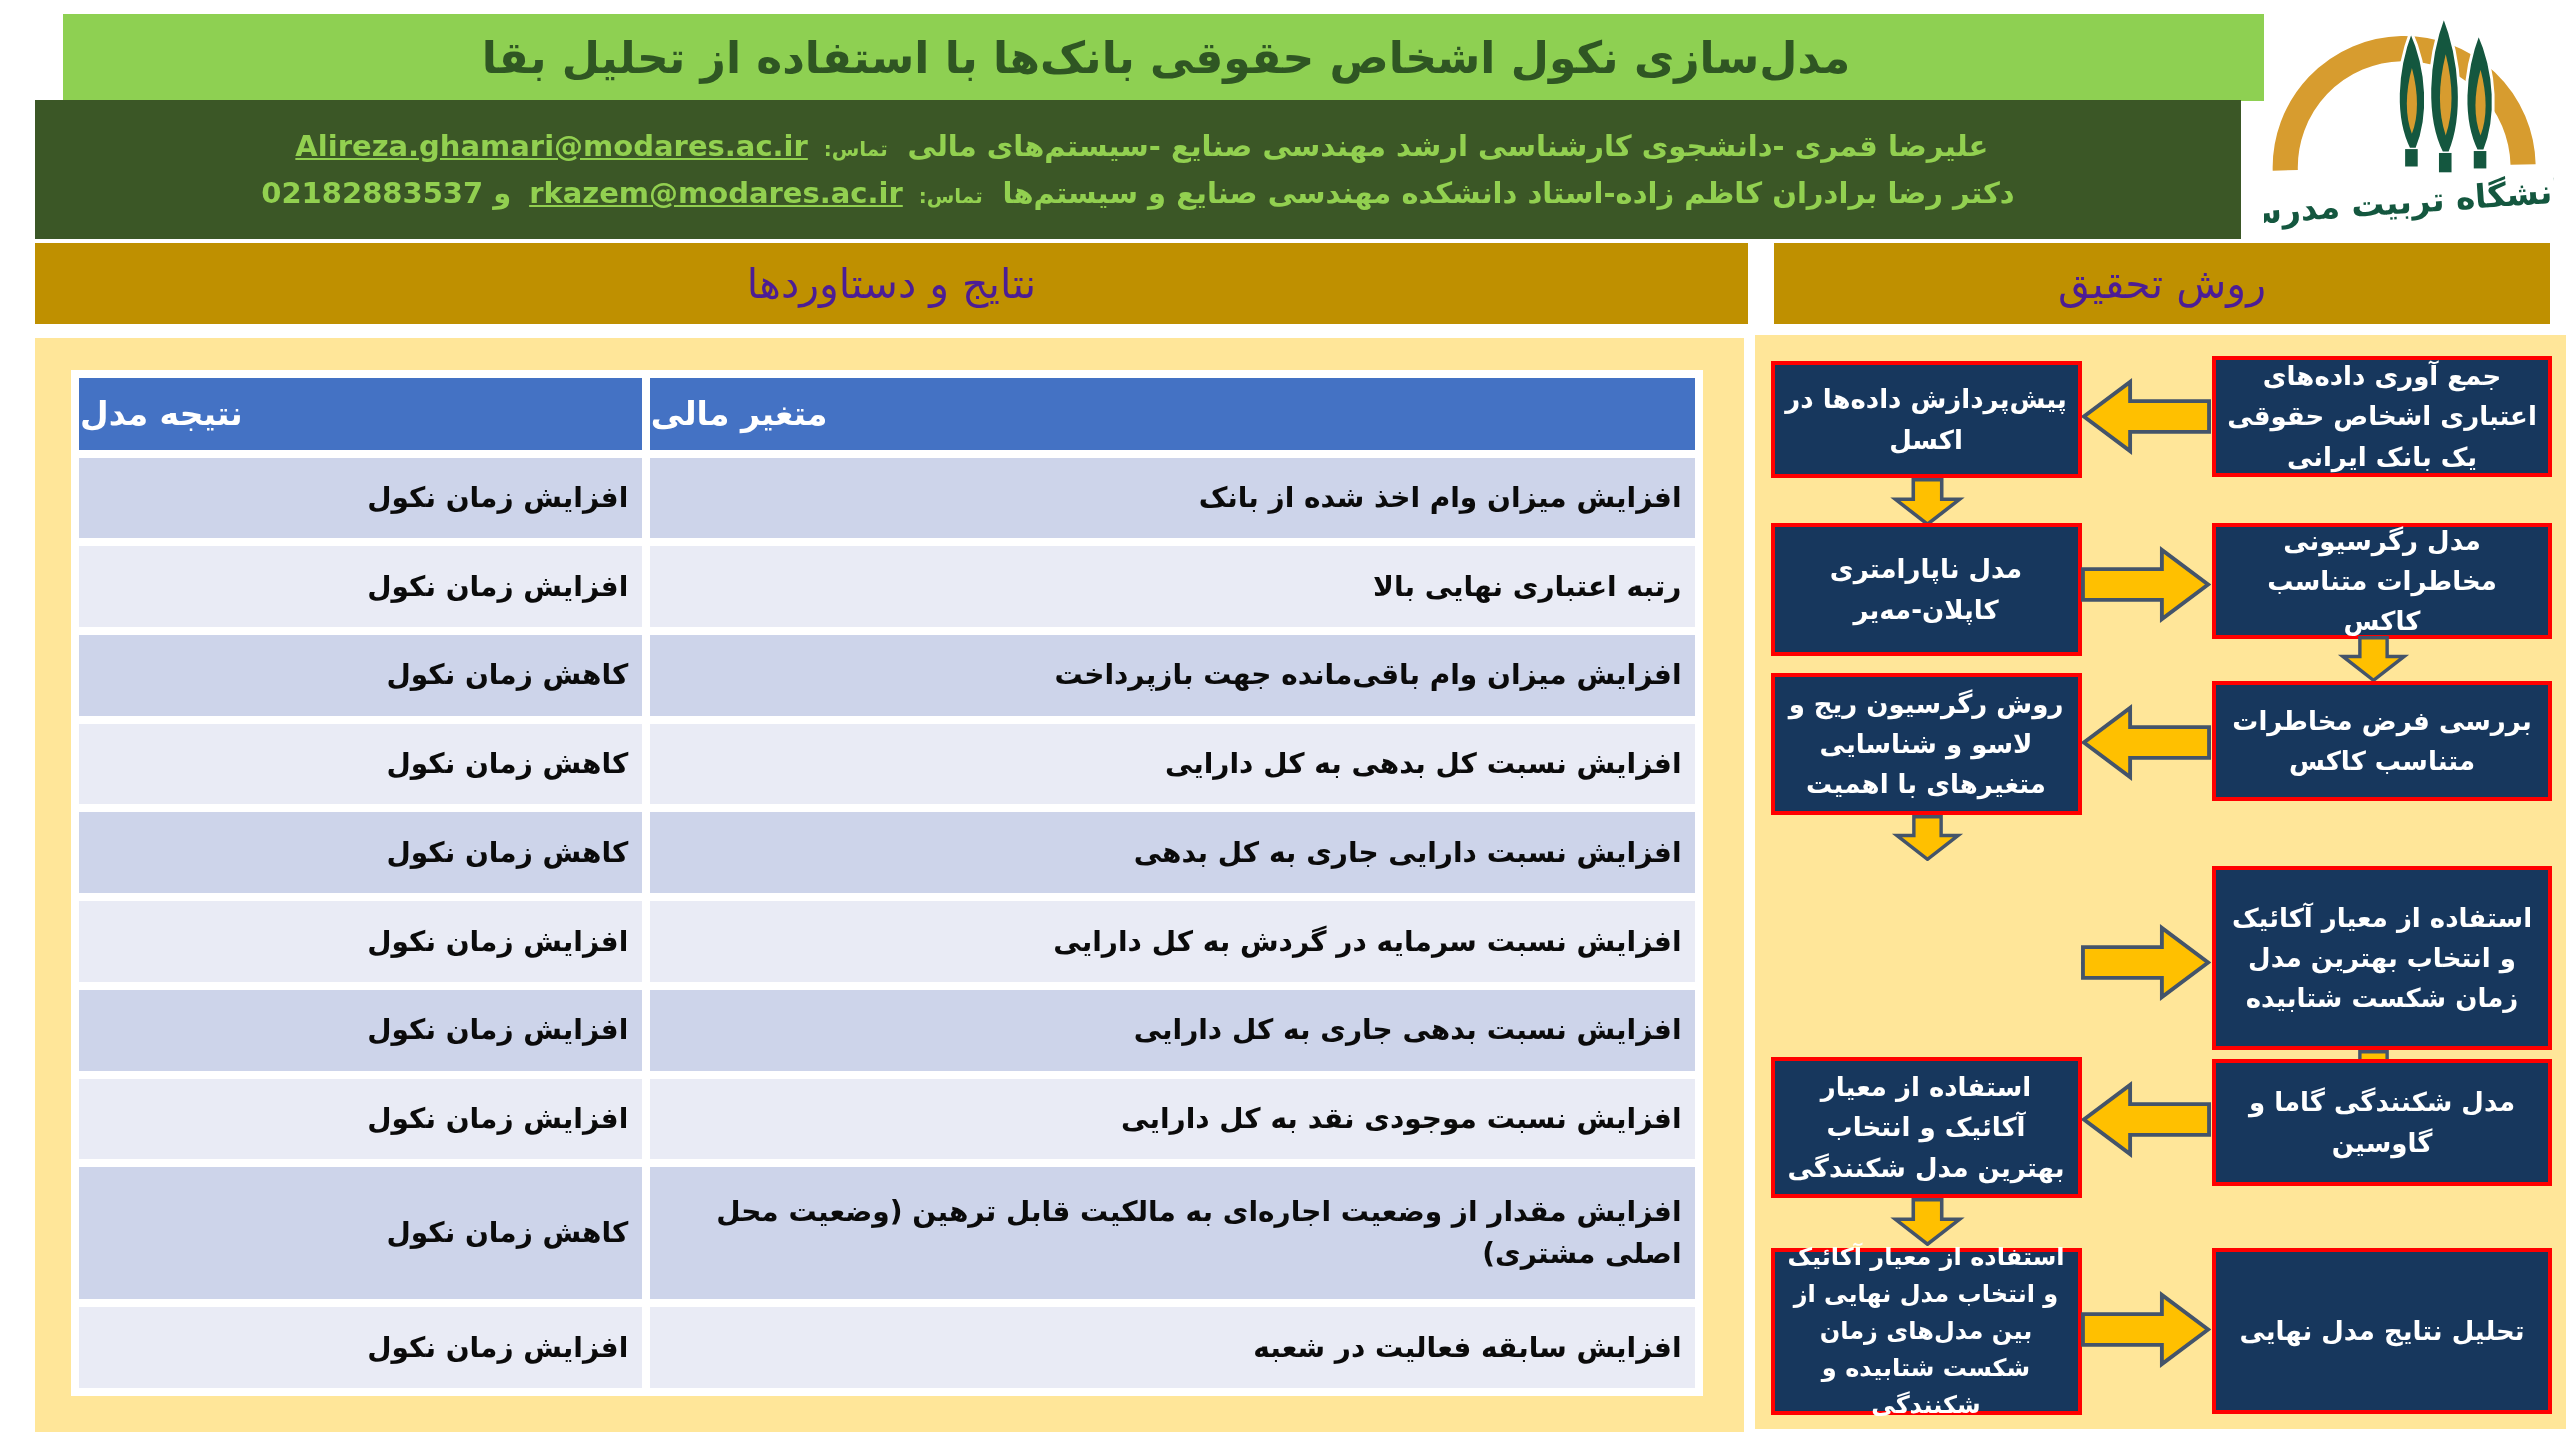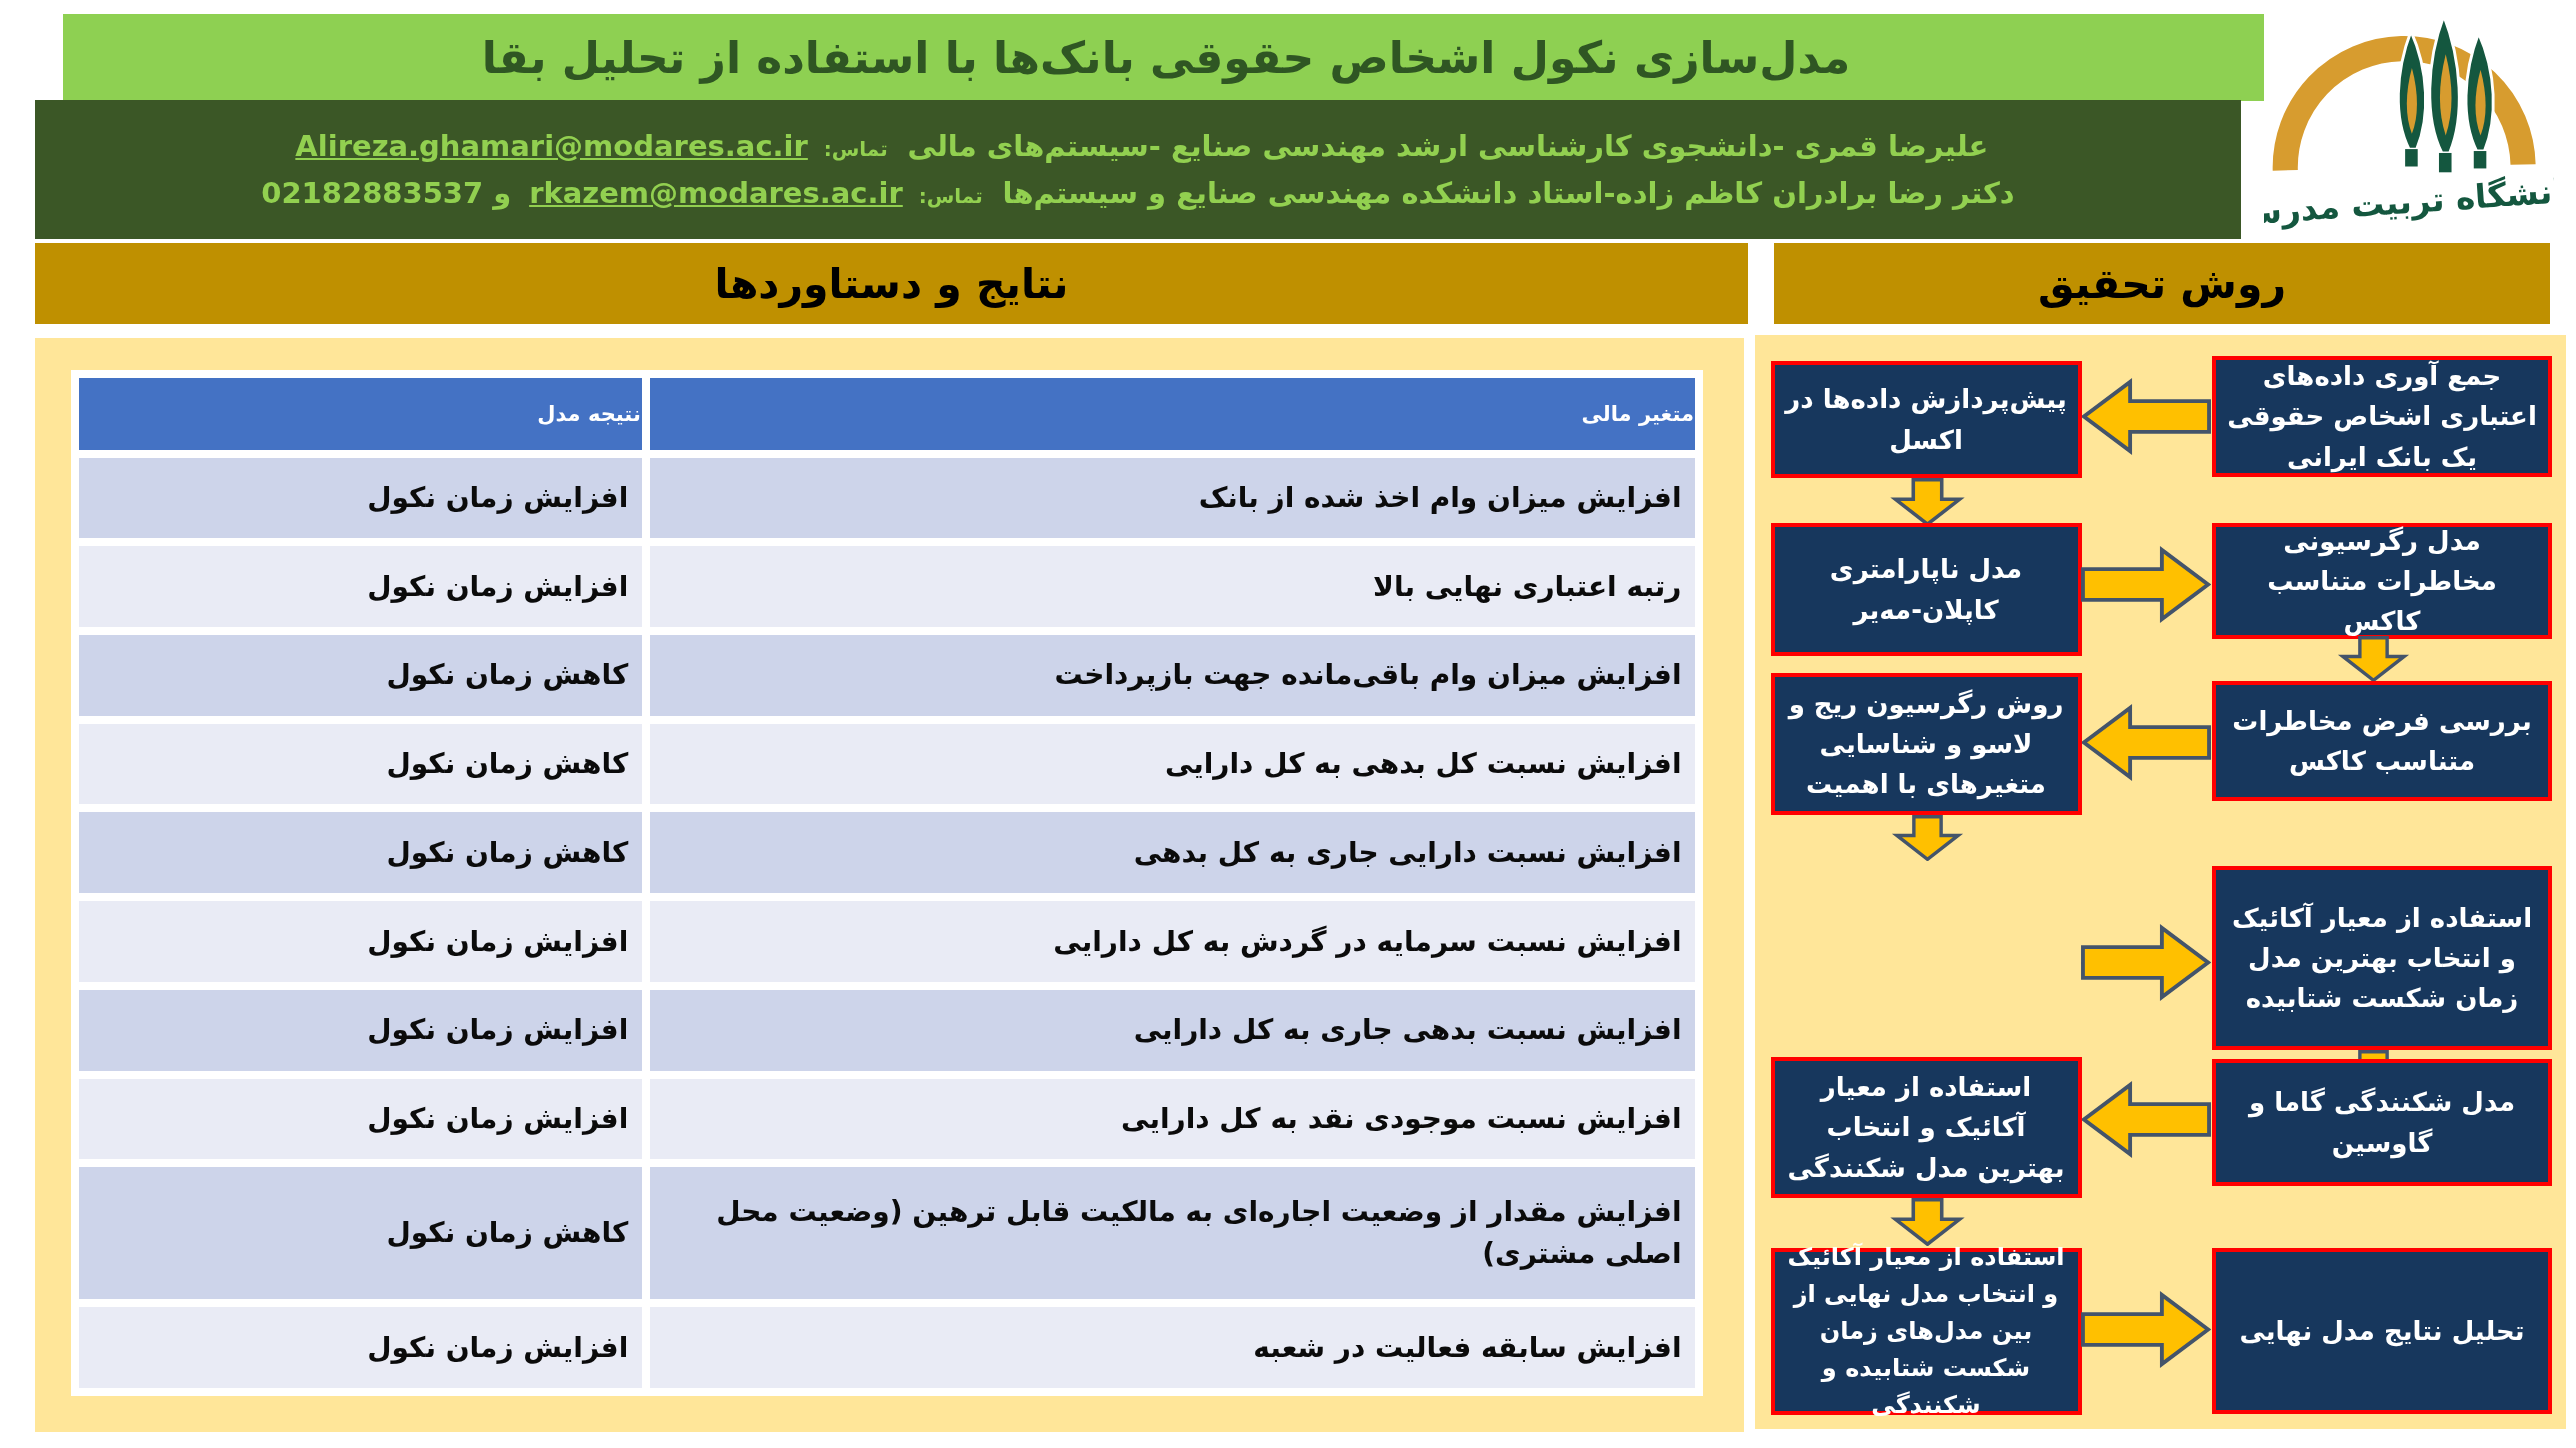--- a/index.html
+++ b/index.html
@@ -34,34 +34,34 @@
     display:flex;align-items:flex-start;justify-content:center;
   }
   .logo svg{width:100%;height:100%;}
   
   .section-bar{
     position:absolute;top:243px;height:81px;background:#bf9000;
     display:flex;align-items:center;justify-content:center;
   }
   .section-bar.results{left:35px;width:1713px;}
   .section-bar.method{left:1774px;width:776px;}
-  .section-bar span{color:#000000;font-size:41px;font-weight:bold;direction:rtl;}
+  .section-bar span{color:#4c1d95;font-size:41px;font-weight:normal;direction:rtl;}
   
   .results-panel{
     position:absolute;left:35px;top:338px;width:1709px;height:1094px;background:#ffe699;
   }
   .table-wrap{
     position:absolute;left:36px;top:32px;width:1632px;height:1026px;background:#ffffff;
   }
   table.vars{
     width:100%;height:100%;border-collapse:separate;border-spacing:8.7px;table-layout:fixed;
     direction:rtl;
   }
   table.vars th{
-    background:#4472c4;color:#ffffff;font-size:21px;font-weight:bold;text-align:right;height:68px;
+    background:#4472c4;color:#ffffff;font-size:33px;font-weight:bold;text-align:left;height:68px;
   }
   table.vars td{
     font-size:28px;font-weight:bold;color:#0b0b0b;vertical-align:middle;
     padding:3.9px 13.5px;line-height:1.5;
   }
   tr.band-a td{background:#cdd4ea;}
   tr.band-b td{background:#e9ebf5;}
   tr.d-row{height:79px;}
   tr.tall-row{height:129px;}
   col.c-var{width:65%;}

